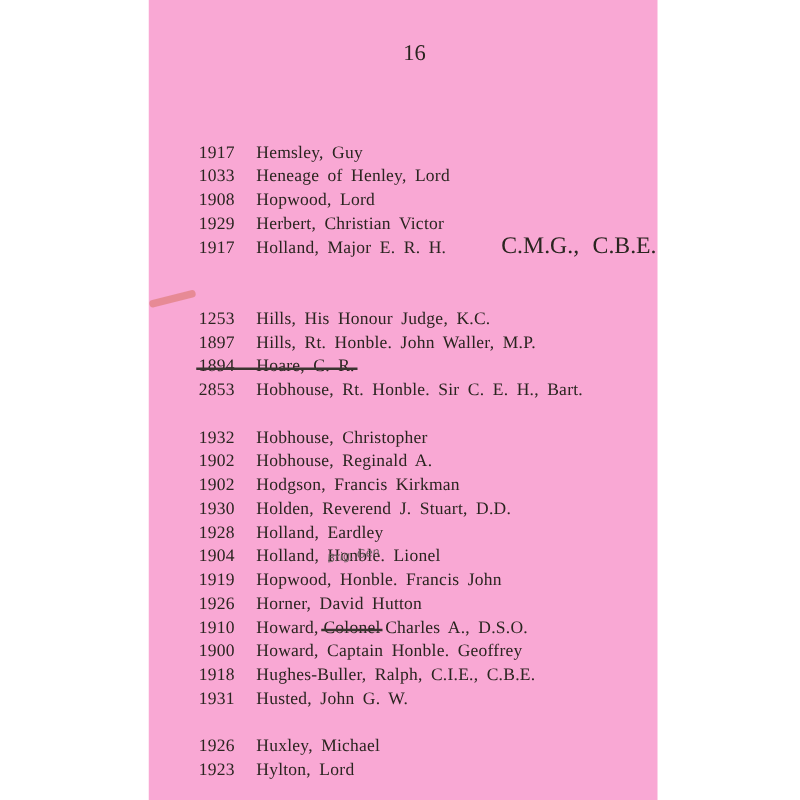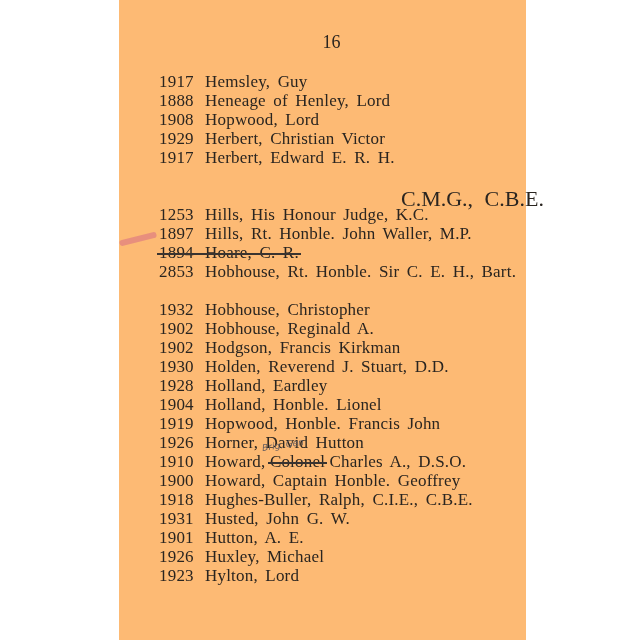--- a/index.html
+++ b/index.html
@@ -2,35 +2,36 @@
 <html><head>
 <meta charset="utf-8">
 <style>
   html, body { margin: 0; padding: 0; }
   body {
     width: 640px; height: 640px; background: #ffffff; position: relative; overflow: hidden;
     font-family: "Liberation Serif", "DejaVu Serif", serif;
   }
   .page {
     position: absolute; left: 119px; top: 0; width: 407px; height: 640px;
-    background: #fdba74;
+    background: #f9a8d4;
   }
   .page-number {
     position: absolute; left: 0; width: 100%; top: 32px; text-align: center;
     font-size: 18px; color: #2a2520;
     padding-left: 18px; box-sizing: border-box;
   }
   .entry {
-    position: absolute; font-size: 17px; color: #2a2520; white-space: nowrap;
+    position: absolute; font-size: 14px; color: #2a2520; white-space: nowrap;
     letter-spacing: 0.2px;
+    margin-top: 43px;
   }
   .entry .year { display: inline-block; width: 46px; }
   .entry .name { word-spacing: 3px; }
   .cont {
-    position: absolute; font-size: 22px; color: #2a2520; white-space: nowrap; word-spacing: 6px;
+    position: absolute; font-size: 19px; color: #2a2520; white-space: nowrap; word-spacing: 6px;
   }
   .struck { position: relative; }
   .struck::after {
     content: ""; position: absolute; left: -2px; right: -2px; top: 52%; height: 2px; background: #3a3430;
   }
   .red-mark {
     position: absolute; left: 0; top: 236px; width: 38px; height: 6px;
     background: #e08080; opacity: 0.75; transform: rotate(-14deg); border-radius: 3px;
   }
   .annotation {
@@ -41,30 +42,30 @@
 </head>
 <body>
 
 <div class="page">
   <div class="page-number">16</div>
 
   <div class="entry" style="left:40px; top:72px;">
     <span class="year">1917</span><span class="name">Hemsley, Guy</span>
   </div>
   <div class="entry" style="left:40px; top:91px;">
-    <span class="year">1888</span><span class="name">Heneage of Henley, Lord</span>
+    <span class="year">1033</span><span class="name">Heneage of Henley, Lord</span>
   </div>
   <div class="entry" style="left:40px; top:110px;">
     <span class="year">1908</span><span class="name">Hopwood, Lord</span>
   </div>
   <div class="entry" style="left:40px; top:129px;">
     <span class="year">1929</span><span class="name">Herbert, Christian Victor</span>
   </div>
   <div class="entry" style="left:40px; top:148px;">
-    <span class="year">1917</span><span class="name">Herbert, Edward E. R. H.</span>
+    <span class="year">1917</span><span class="name">Holland, Major E. R. H.</span>
   </div>
   <div class="cont" style="left:282px; top:186px;">C.M.G., C.B.E.</div>
   <div class="entry" style="left:40px; top:205px;">
     <span class="year">1253</span><span class="name">Hills, His Honour Judge, K.C.</span>
   </div>
   <div class="entry" style="left:40px; top:224px;">
     <span class="year">1897</span><span class="name">Hills, Rt. Honble. John Waller, M.P.</span>
   </div>
   <div class="red-mark"></div>
   <div class="entry" style="left:40px; top:243px;">
@@ -105,22 +106,19 @@
   </div>
   <div class="entry" style="left:40px; top:471px;">
     <span class="year">1900</span><span class="name">Howard, Captain Honble. Geoffrey</span>
   </div>
   <div class="entry" style="left:40px; top:490px;">
     <span class="year">1918</span><span class="name">Hughes-Buller, Ralph, C.I.E., C.B.E.</span>
   </div>
   <div class="entry" style="left:40px; top:509px;">
     <span class="year">1931</span><span class="name">Husted, John G. W.</span>
   </div>
-  <div class="entry" style="left:40px; top:528px;">
-    <span class="year">1901</span><span class="name">Hutton, A. E.</span>
-  </div>
   <div class="entry" style="left:40px; top:547px;">
     <span class="year">1926</span><span class="name">Huxley, Michael</span>
   </div>
   <div class="entry" style="left:40px; top:566px;">
     <span class="year">1923</span><span class="name">Hylton, Lord</span>
   </div>
 </div>
 
 </body></html>

